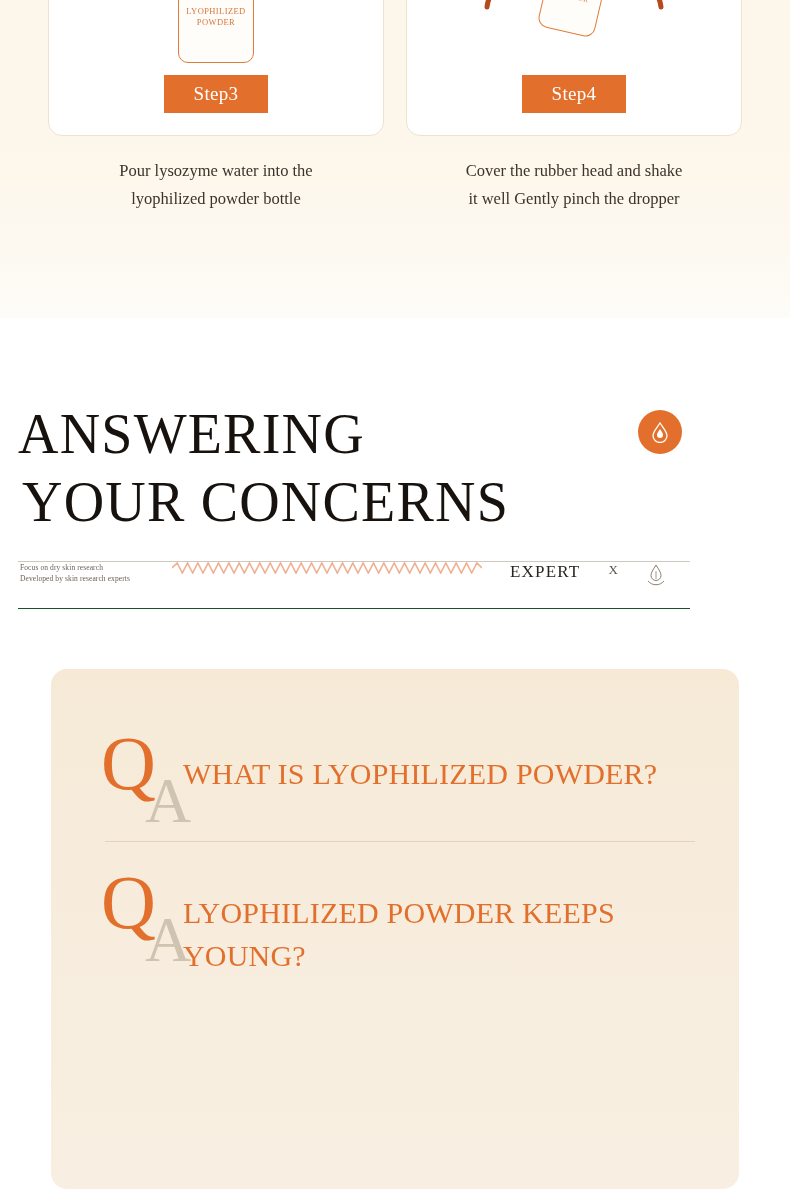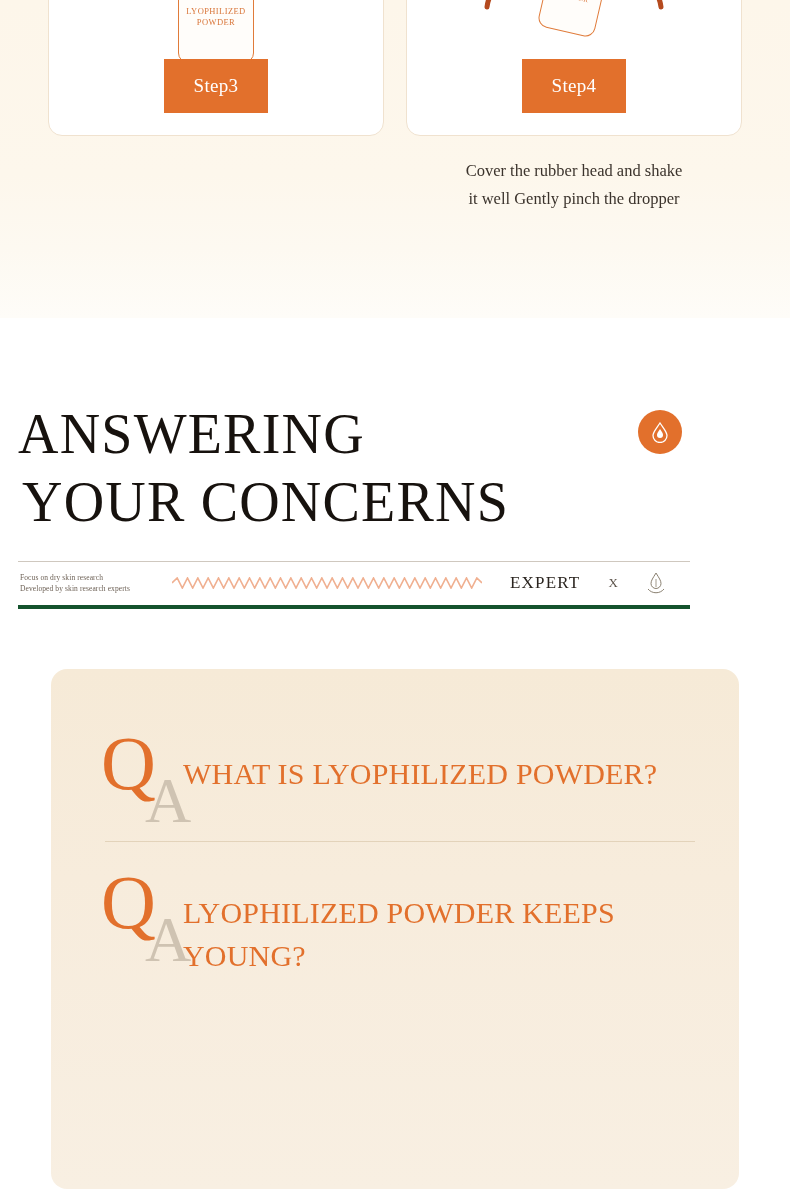--- a/index.html
+++ b/index.html
@@ -84,21 +84,21 @@
   }
   .arrow-left { left: 74px; }
   .arrow-right { right: 74px; }
 
   .step-badge {
     position: absolute;
     bottom: 22px;
     left: 50%;
     transform: translateX(-50%);
     width: 104px;
-    height: 54px;
+    height: 38px;
     background: #e2702c;
     color: #ffffff;
     font-family: "Liberation Serif", serif;
     font-size: 19px;
     display: flex;
     align-items: center;
     justify-content: center;
     letter-spacing: .3px;
   }
   .step-caption {
@@ -141,24 +141,24 @@
     border-radius: 50%;
     background: #e2702c;
     display: flex;
     align-items: center;
     justify-content: center;
   }
 
   .rule-block {
     margin-top: 24px;
     border-top: 1px solid #cfc8bf;
-    border-bottom: 4px solid #14532d;
+    border-bottom: 1px solid #14532d;
     height: 48px;
     display: flex;
-    align-items: center;
+    align-items: flex-start;
     padding: 0 2px;
   }
   .rule-micro {
     font-family: "Liberation Serif", serif;
     font-size: 7.5px;
     line-height: 1.55;
     color: #6e6257;
     width: 136px;
     letter-spacing: .1px;
   }
@@ -252,20 +252,24 @@
 
     <div class="step-card-wrap">
       <div class="step-card">
         <div class="step-illus">
           <div class="bottle">
 
             <span class="label">LYOPHILIZED<br>POWDER</span>
           </div>
         </div>
         <div class="step-badge">Step3</div>
+      </div>
+      <div class="step-caption">
+        <span>Pour lysozyme water into the</span><br>
+        <span>lyophilized powder bottle</span>
       </div>
     </div>
 
     <div class="step-card-wrap">
       <div class="step-card">
         <div class="step-illus">
           <svg class="arrow-left" viewBox="0 0 54 54">
             <path d="M46 14 C24 6, 8 16, 6 34" fill="none" stroke="#b54a1e" stroke-width="5" stroke-linecap="round"></path>
             <path d="M48 8 L48 22 L35 16 Z" fill="#b54a1e"></path>
           </svg>

